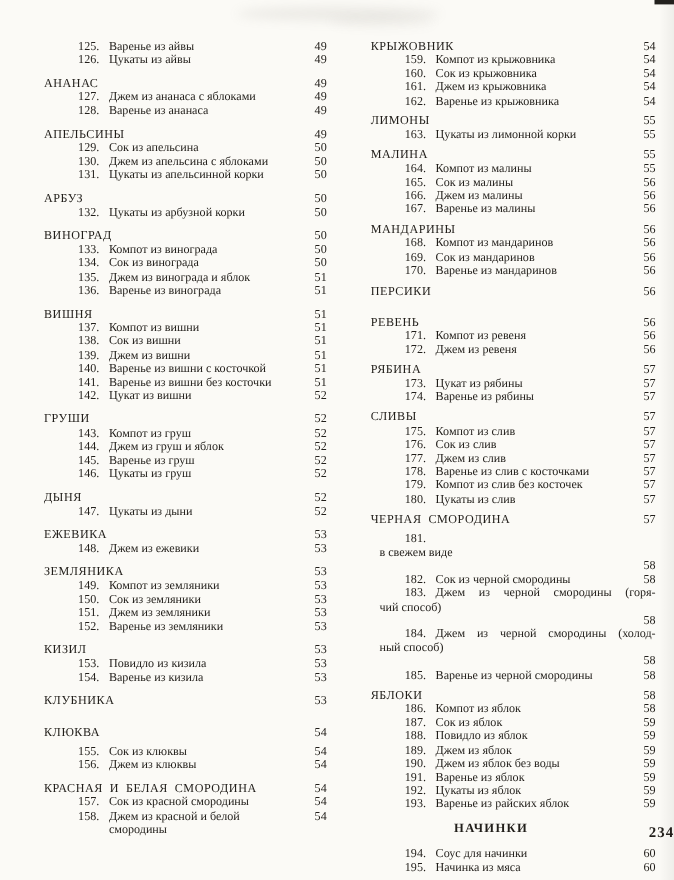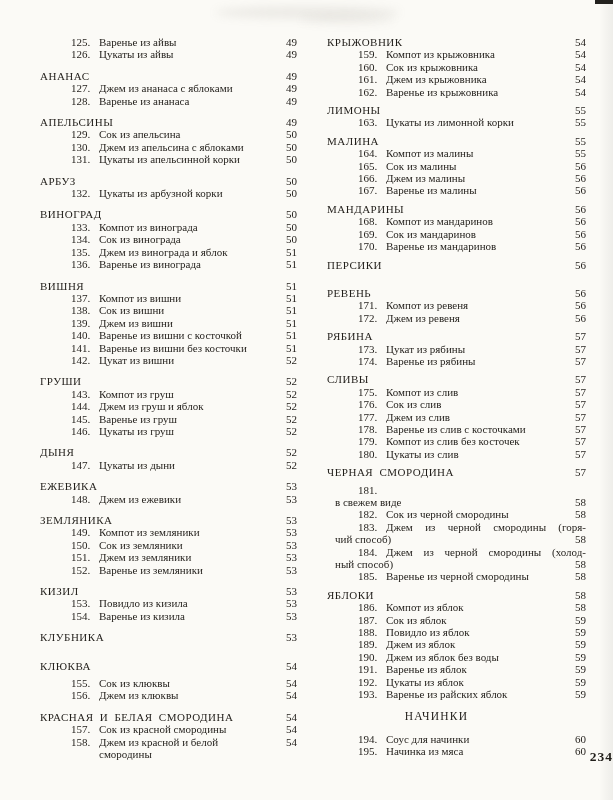--- a/index.html
+++ b/index.html
@@ -18,39 +18,39 @@
   .corner-mark {
     position:absolute; top:0; right:0; width:18px; height:4px;
     background:#23211e;
   }
   .smudge { position:absolute; border-radius:50%; background:#948f86; filter:blur(5px); }
   .s1 { top:6px; left:215px; width:185px; height:13px; opacity:0.14; }
   .s2 { top:15px; left:300px; width:95px; height:9px; opacity:0.10; }
 
   .column { position:absolute; top:36px; display:flex; flex-direction:column; }
   .col-left  { left:40px;  width:257px; }
-  .col-right { left:327px; width:259px; }
+  .col-right { left:337px; width:259px; }
 
   .block { margin-top:9px; }
   .col-right .block { margin-top:6px; }
   .column .block:first-child { margin-top:0; }
   .block.tight { margin-top:16px; }
 
   .row { display:flex; align-items:baseline; font-size:11px; line-height:12.4px; }
   .sec-title { letter-spacing:0.5px; word-spacing:3px; white-space:nowrap; }
   .pg { margin-left:auto; text-align:right; min-width:18px; padding-left:6px; }
   .item-row { padding-left:31px; }
   .num { flex:none; width:26px; }
   .txt { padding-left:2px; padding-right:6px; }
   .two-line-first .txt { flex:1; padding-right:0; text-align:justify; text-align-last:justify; }
-  .cont-row { padding-left:8px; }
+  .cont-row { padding-left:8px;flex-direction:column; }
   .gap-after { margin-bottom:5px; }
 
   .part-heading {
-    text-align:center; font-weight:normal; font-size:11.5px;
+    text-align:center; font-weight:bold; font-size:11.5px;
     letter-spacing:1.2px; margin:9px 40px 5px 0;
     line-height:12.4px;
   }
   .footer {
     position:absolute; left:0; top:749px; width:613px;
     text-align:right; font-weight:bold; font-size:13.5px; letter-spacing:1px;
   }
 </style>
 </head>
 <body style="--paper: #fbfaf6; --ink: #211e1a;">

